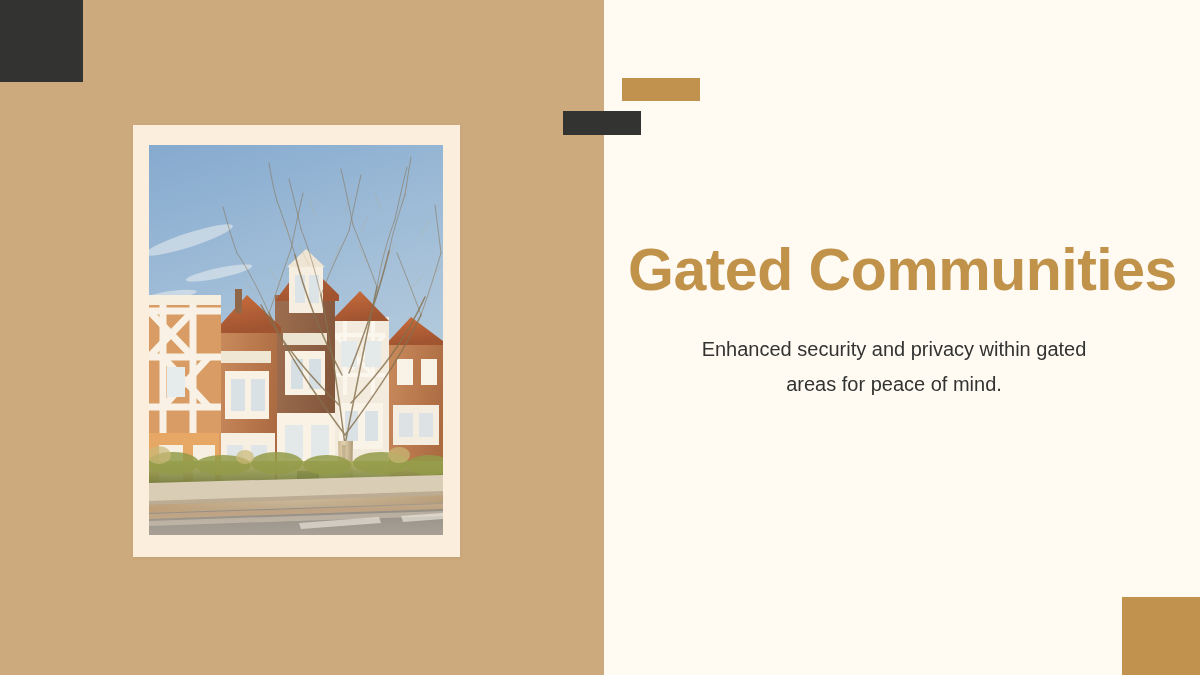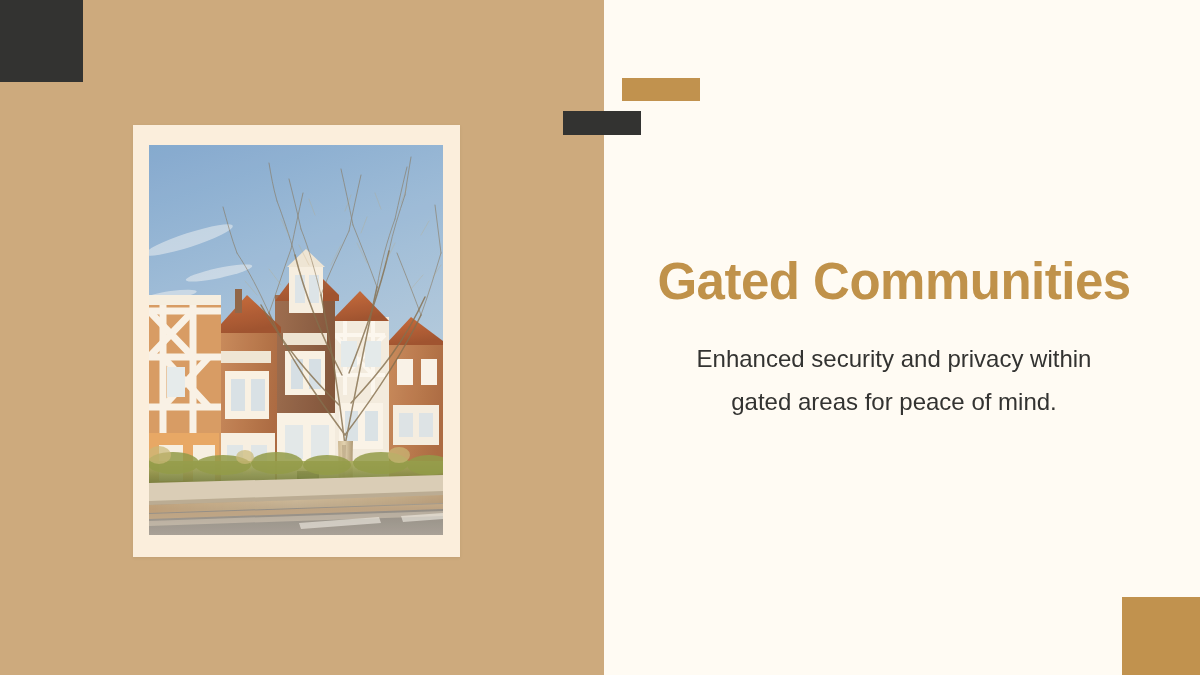--- a/index.html
+++ b/index.html
@@ -101,34 +101,34 @@
 
   
   .text-block {
     position: absolute;
     left: 628px;
     top: 236px;
     width: 532px;
     text-align: center;
   }
   .slide-title {
-    margin: 16px;
+    margin: 0;
     font-family: "Liberation Sans", sans-serif;
-    font-size: 51px;
+    font-size: 59px;
     font-weight: 700;
     letter-spacing: -0.5px;
     color: #C0924A;
     line-height: 1.18;
     white-space: nowrap;
   }
   .slide-subtitle {
     margin: 26px auto 0 auto;
     width: 430px;
     font-family: "Liberation Sans", sans-serif;
-    font-size: 24px;
+    font-size: 20px;
     font-weight: 400;
     color: #333331;
     line-height: 1.78;
   }
 </style>
 </head>
 <body>
 
 <div class="slide">
 

